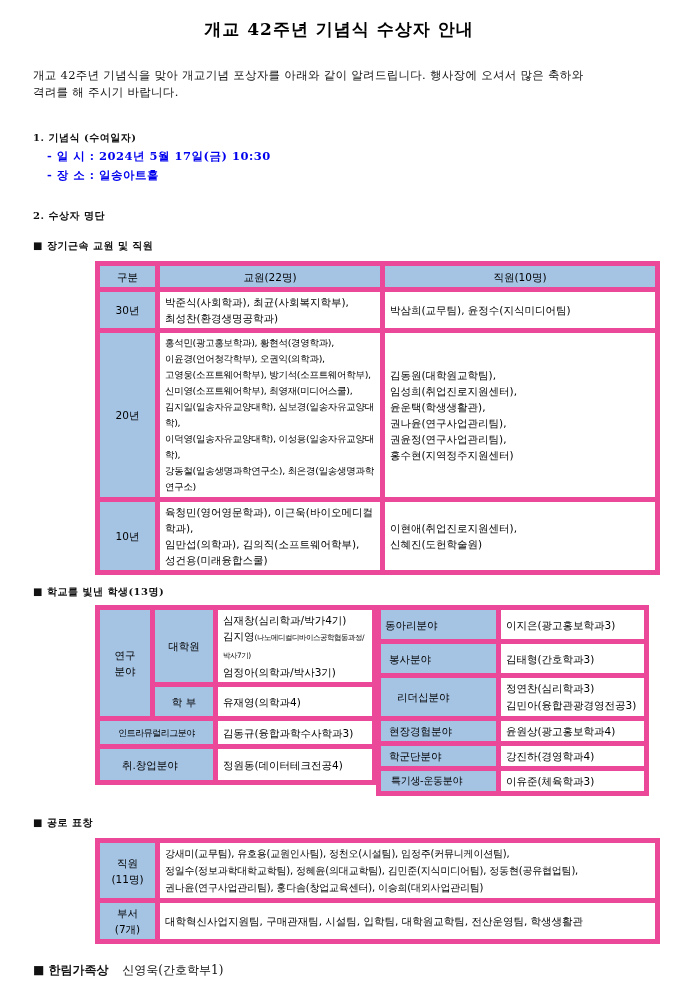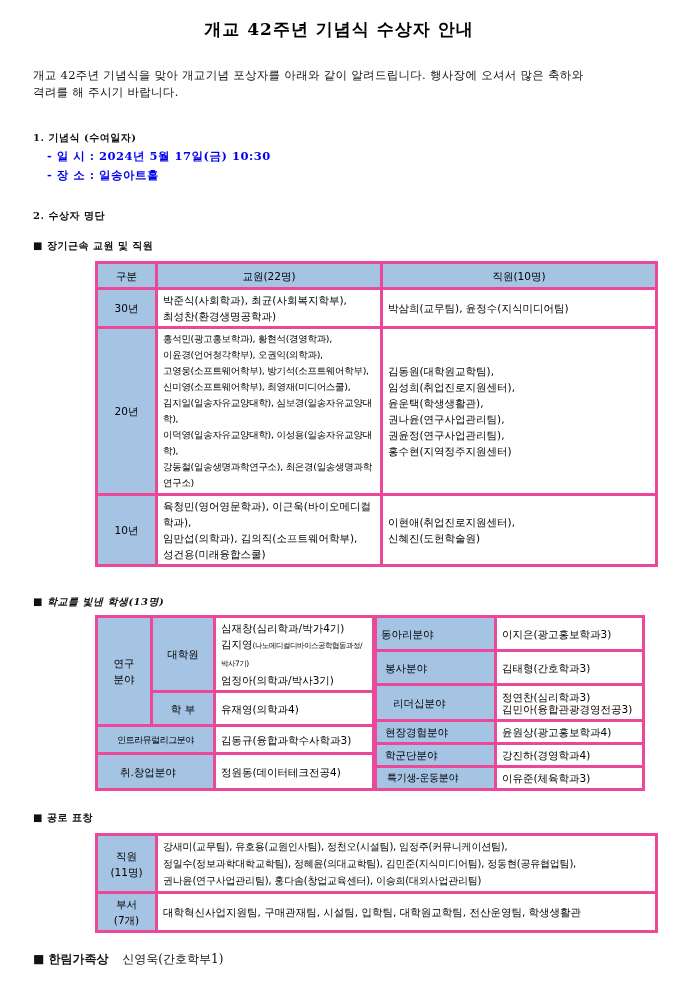--- a/index.html
+++ b/index.html
@@ -22,52 +22,52 @@
     margin:4px 0 0 47px; font-size:11.5px; font-weight:bold; color:#0000ee;
     letter-spacing:0.5px;
   }
   .h-winners { margin-top:26px; }
   .hallymer { margin:12px 0 0 33px; font-size:11.5px; font-weight:bold; }
   .hallymer .val { margin-left:14px; }
   .h-service { margin-top:16px; }
 
   table { border-collapse:collapse; table-layout:fixed; }
   td {
-    border:3px solid #ec4899;
+    border:5px solid #ec4899;
     font-family:"DejaVu Sans", sans-serif; font-size:10.5px; line-height:16px;
     padding:2px 5px; vertical-align:middle; color:#000;
   }
   .blue { background:#a5c3e3; text-align:center; white-space:pre-line; }
   .pre { white-space:pre-line; }
 
   .svc-table { margin:8px 0 0 95px; width:560px; }
   .svc-table col.c1 { width:60px; } .svc-table col.c2 { width:225px; } .svc-table col.c3 { width:275px; }
   .svc-table .hdr td { height:26px; }
   .svc-r30 td { height:38px; }
   .svc-r20 td { height:118px; }
   .svc-r20 .faculty { font-size:9.5px; letter-spacing:-0.3px; }
   .svc-r10 td { height:58px; }
 
-  .h-students { margin-top:28px;font-style:italic; }
+  .h-students { margin-top:10px; }
   .stu-wrap { margin:6px 0 0 95px; display:flex; align-items:flex-start; }
   .stu-left { width:277px; }
   .stu-left col.a { width:55px; } .stu-left col.b { width:63px; } .stu-left col.c { width:159px; }
   .stu-right { width:268px; margin-left:-1px; }
   .stu-right col.d { width:120px; } .stu-right col.e { width:148px; }
   .stu-left .rowGrad td { height:70px; }
   .stu-left .rowUg td { height:34px; }
   .stu-left .rowIm td { height:28px; }
   .stu-left .rowSt td { height:36px; }
   .label-sm { font-size:9px; letter-spacing:-0.5px; }
   .grad-detail { font-size:7.5px; letter-spacing:-0.5px; }
   .stu-right .r1 td, .stu-right .r2 td { height:34px; }
   .stu-right .r3 td { height:36px; }
   .stu-right .r4 td { height:22px; }
   .stu-right .r5 td, .stu-right .r6 td { height:21px; }
-  .stu-right .r3 .pre { line-height:12px; }
+  .stu-right .r3 .pre { line-height:17px; }
   .label-md { font-size:10px; letter-spacing:-0.3px; }
 
   .h-merit { margin-top:20px; }
   .merit-table { margin:8px 0 0 95px; width:560px; }
   .merit-table col.m1 { width:60px; } .merit-table col.m2 { width:500px; }
   .merit-staff td { height:54px; }
   .merit-staff .pre { font-size:10px; letter-spacing:-0.2px; line-height:17px; }
   .merit-dept td { height:30px; }
 
   .award-line { margin:18px 0 0 33px; font-size:12px; }

